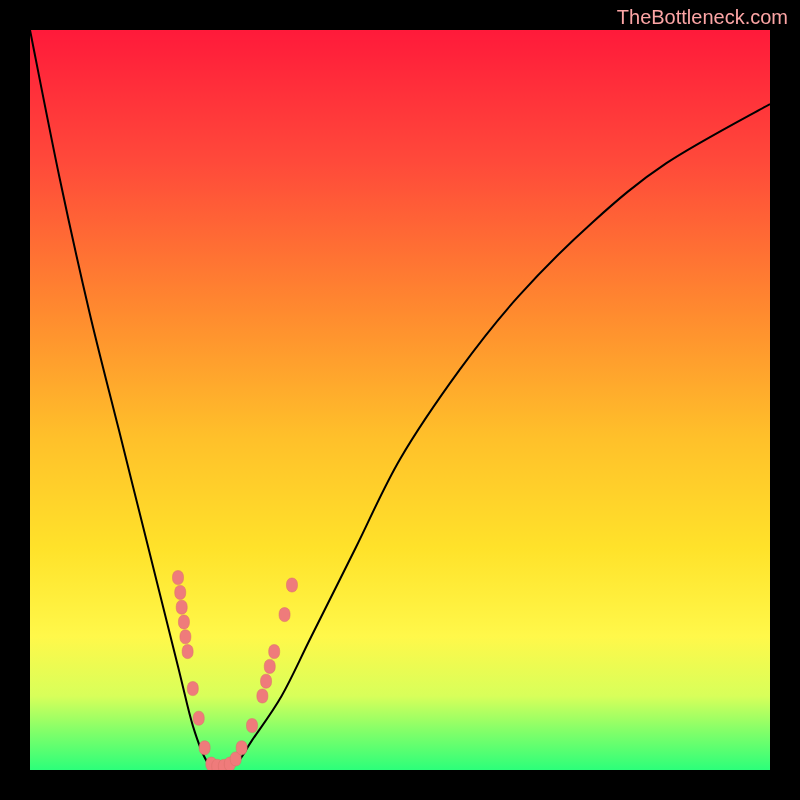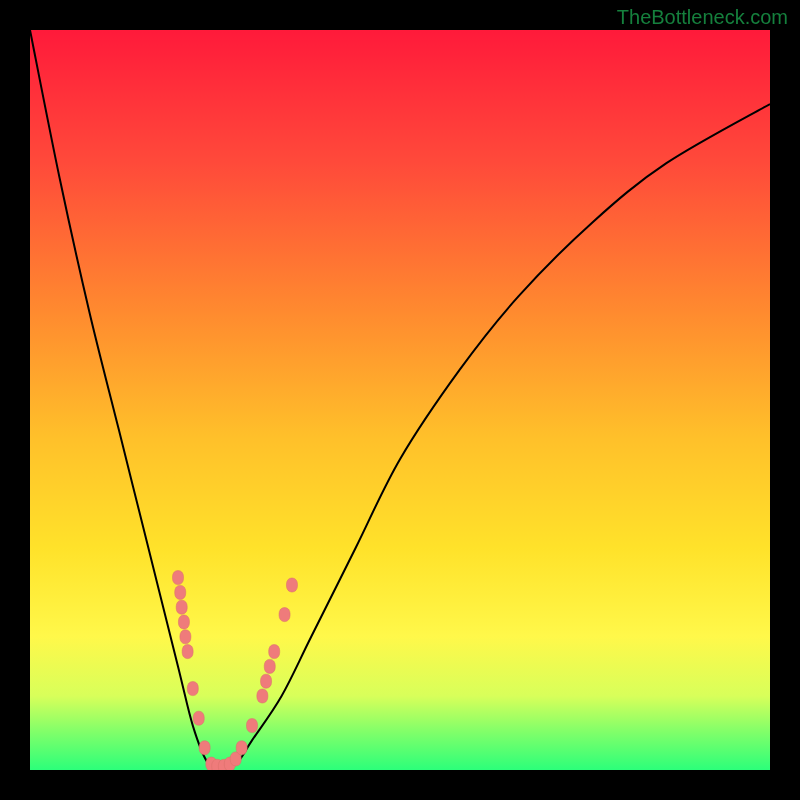--- a/index.html
+++ b/index.html
@@ -25,21 +25,21 @@
       #ffe22a 70%,
       #fff84a 82%,
       #d8ff5a 90%,
       #7eff6a 95%,
       #2cff7a 100%);
   }
   .watermark {
     position: absolute;
     top: 6px;
     right: 12px;
-    color: #15803d;
+    color: #fca5a5;
     font-size: 20px;
     letter-spacing: 0px;
     font-weight: 400;
   }
   svg.plot {
     position: absolute;
     left: 0;
     top: 0;
     width: 740px;
     height: 740px;

